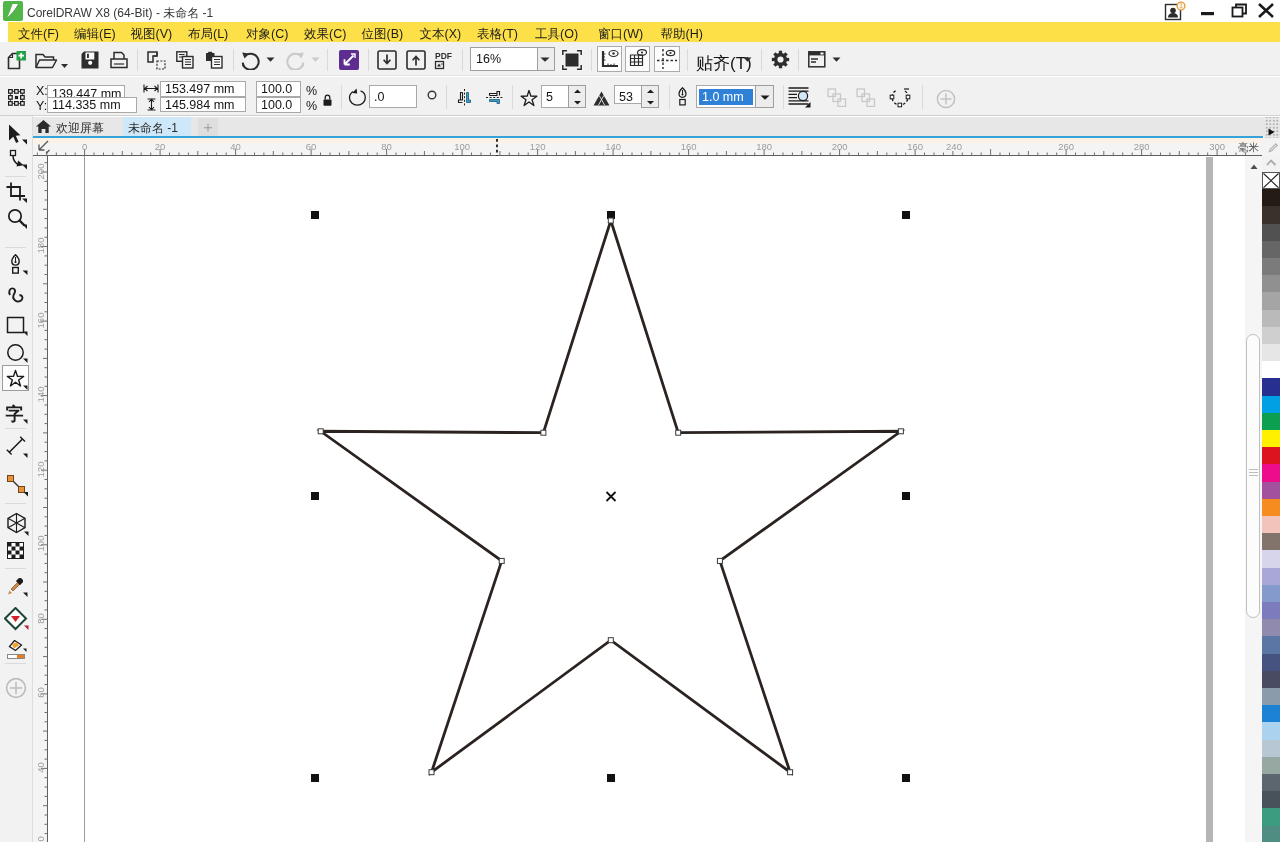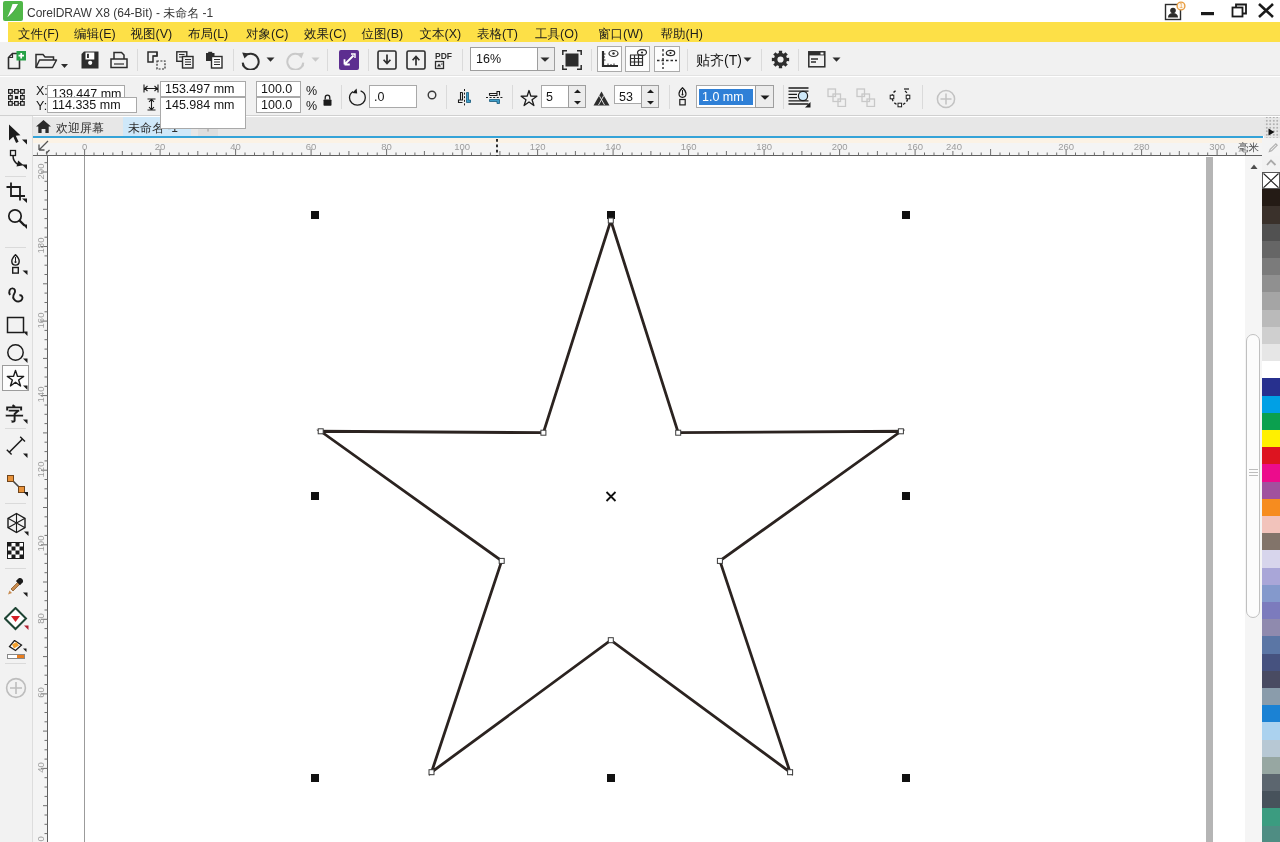--- a/index.html
+++ b/index.html
@@ -319,21 +319,21 @@
     </svg>
 
     <div class="abs" style="left:654px;top:4px;width:26px;height:26px;background:#fdfdfd;border:1px solid #ababab"></div>
     <svg class="abs" style="left:657px;top:7px" width="20" height="20">
       <path d="M6 0 V20" stroke="#2d2d2d" stroke-width="1.4" stroke-dasharray="2.5,2"></path>
       <path d="M0 11.5 H20" stroke="#2d2d2d" stroke-width="1.4" stroke-dasharray="2.5,2"></path>
       <ellipse cx="13.5" cy="4" rx="4.2" ry="2.6" fill="none" stroke="#2d2d2d" stroke-width="1.2"></ellipse>
       <circle cx="13.5" cy="4" r="1.1" fill="#2d2d2d"></circle>
     </svg>
     <div class="vsep" style="left:687px;top:7px;height:22px"></div>
-    <span class="abs" style="left:696px;top:10px;font-size:14px;color:#141414">贴齐(T)</span>
+    <span class="abs" style="left:696px;top:10px;font-size:17px;color:#141414">贴齐(T)</span>
     <svg class="abs" style="left:743px;top:15px" width="9" height="5">
         <path d="M0.5 0.5 H8.5 L4.5 4.7 Z" fill="#2d2d2d"></path>
       </svg>
     <div class="vsep" style="left:761px;top:7px;height:22px"></div>
 
     <svg class="abs" style="left:771px;top:8px" width="19" height="19" id="gearsvg">
         <path d="M18.14 7.82 L 18.14 11.18 L 15.90 11.10 L 15.16 12.90 L 16.80 14.42 L 14.42 16.80 L 12.90 15.16 L 11.10 15.90 L 11.18 18.14 L 7.82 18.14 L 7.90 15.90 L 6.10 15.16 L 4.58 16.80 L 2.20 14.42 L 3.84 12.90 L 3.10 11.10 L 0.86 11.18 L 0.86 7.82 L 3.10 7.90 L 3.84 6.10 L 2.20 4.58 L 4.58 2.20 L 6.10 3.84 L 7.90 3.10 L 7.82 0.86 L 11.18 0.86 L 11.10 3.10 L 12.90 3.84 L 14.42 2.20 L 16.80 4.58 L 15.16 6.10 L 15.90 7.90 Z M12.6 9.5 A3.1 3.1 0 1 0 6.4 9.5 A3.1 3.1 0 1 0 12.6 9.5 Z" fill="#2d2d2d" fill-rule="evenodd"></path>
       </svg>
     <div class="vsep" style="left:798px;top:7px;height:22px"></div>
 
@@ -374,21 +374,21 @@
       </div>
     <svg class="abs" style="left:143px;top:7px" width="16" height="9">
       <path d="M1 0.5 V8.5 M15 0.5 V8.5 M1 4.5 H15 M4.5 2 L1.8 4.5 L4.5 7 M11.5 2 L14.2 4.5 L11.5 7" fill="none" stroke="#1c1c1c" stroke-width="1.1"></path>
     </svg>
     <svg class="abs" style="left:147px;top:21px" width="9" height="13">
       <path d="M0.5 1 H8.5 M0.5 12 H8.5 M4.5 1 V12 M2 3.8 L4.5 1.4 L7 3.8 M2 9.2 L4.5 11.6 L7 9.2" fill="none" stroke="#1c1c1c" stroke-width="1.1"></path>
     </svg>
     <div class="field" style="left:160px;top:3.5px;width:86px;height:16px">
         <span>153.497 mm</span>
       </div>
-    <div class="field" style="left:160px;top:19.5px;width:86px;height:32px">
+    <div class="field" style="left:160px;top:19.5px;width:86px;height:15px">
         <span>145.984 mm</span>
       </div>
     <div class="field" style="left:256px;top:3.5px;width:45px;height:16px">
         <span>100.0</span>
       </div>
     <div class="field" style="left:256px;top:19.5px;width:45px;height:16px">
         <span>100.0</span>
       </div>
     <span class="flabel" style="left:306px;top:6.5px">%</span>
     <span class="flabel" style="left:306px;top:22px">%</span>

